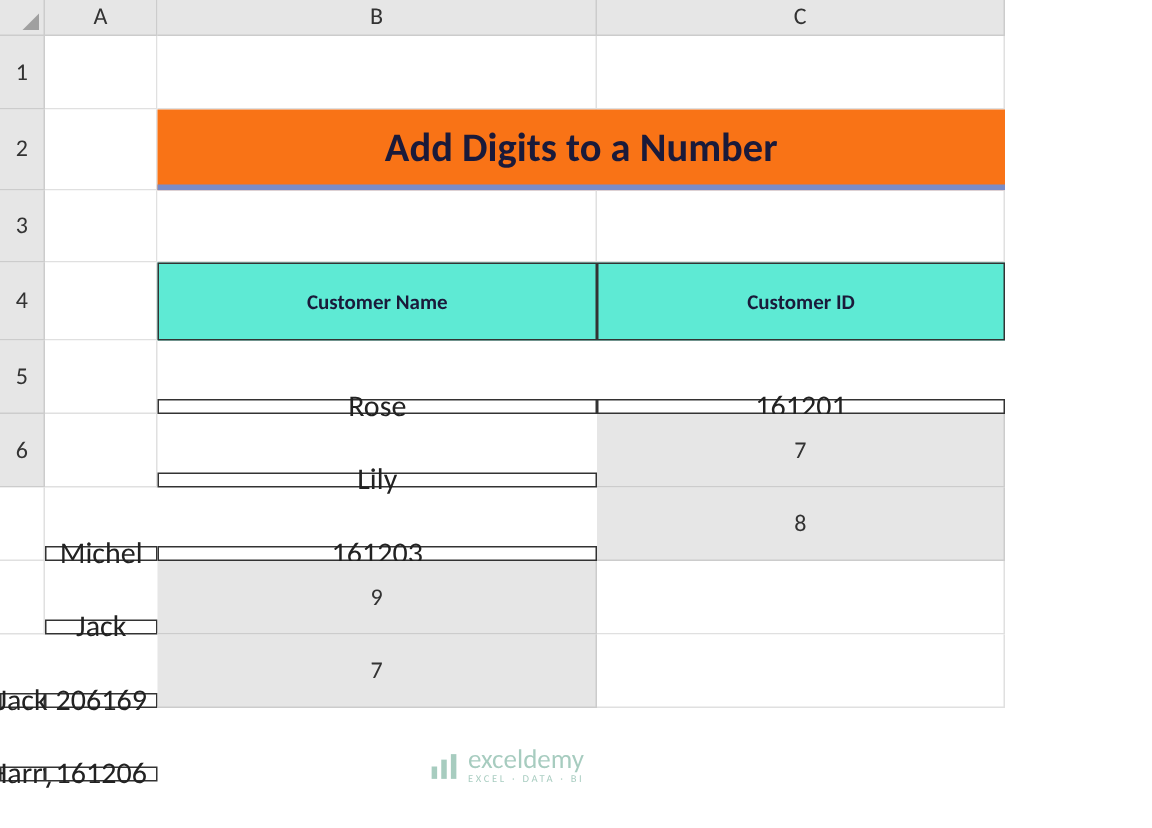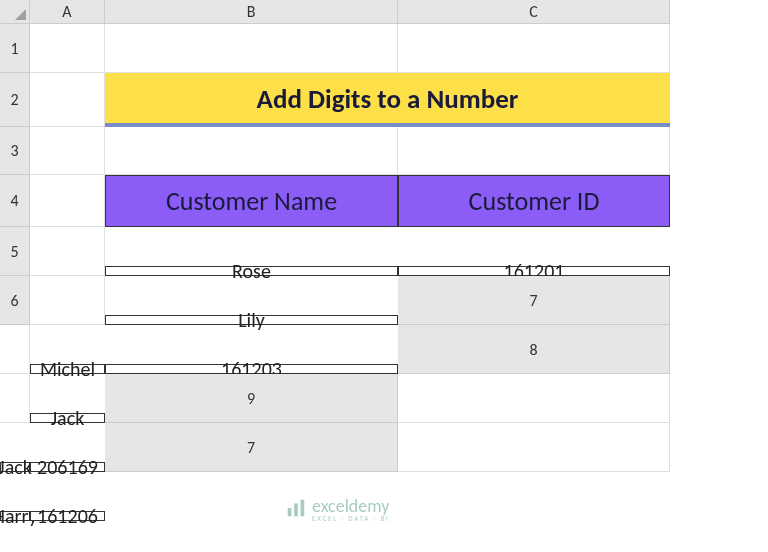--- a/index.html
+++ b/index.html
@@ -59,55 +59,55 @@
       border-bottom: 1px solid #e0e0e0;
       display: flex;
       align-items: center;
       justify-content: center;
       font-size: 19px;
       color: #222222;
       background: #ffffff;
     }
     .title-cell {
       grid-column: 3 / 5;
-      background: #fde047;
+      background: #f97316;
       border-bottom: 4px solid #7a8cc7;
       font-size: 27px;
       font-weight: bold;
       color: #1a1a3a;
       display: flex;
       align-items: center;
       justify-content: center;
     }
     .table-header {
-      background: #8b5cf6;
+      background: #5eead4;
       border: 1px solid #333333;
-      font-size: 26px;
-      font-weight: normal;
+      font-size: 14px;
+      font-weight: bold;
       color: #1a1a3a;
       display: flex;
       align-items: center;
       justify-content: center;
     }
     .table-cell {
       border: 1px solid #333333;
       display: flex;
       align-items: center;
       justify-content: center;
       font-size: 20px;
       color: #222222;
       background: #ffffff;
       margin-top: 39px;
     }
     .watermark {
       position: absolute;
       bottom: 30px;
       left: 285px;
       display: flex;
-      align-items: flex-start;
+      align-items: flex-end;
       gap: 5px;
       opacity: 0.38;
       z-index: 10;
     }
     .watermark-icon {
       width: 22px;
       height: 22px;
     }
     .watermark-text {
       display: flex;

